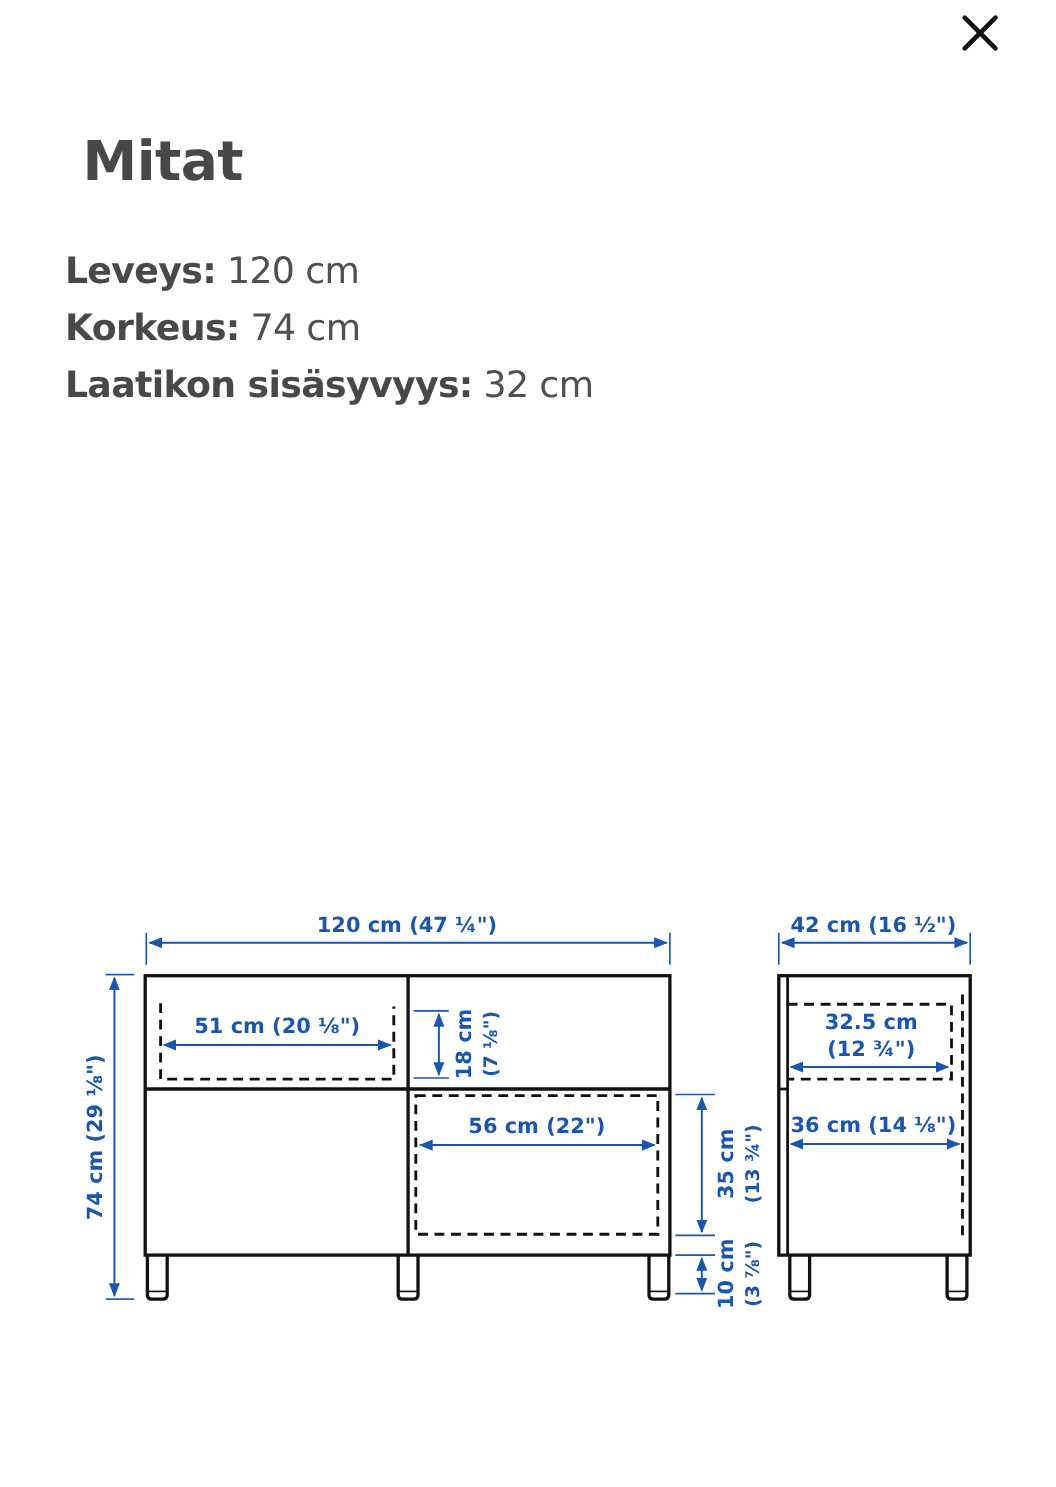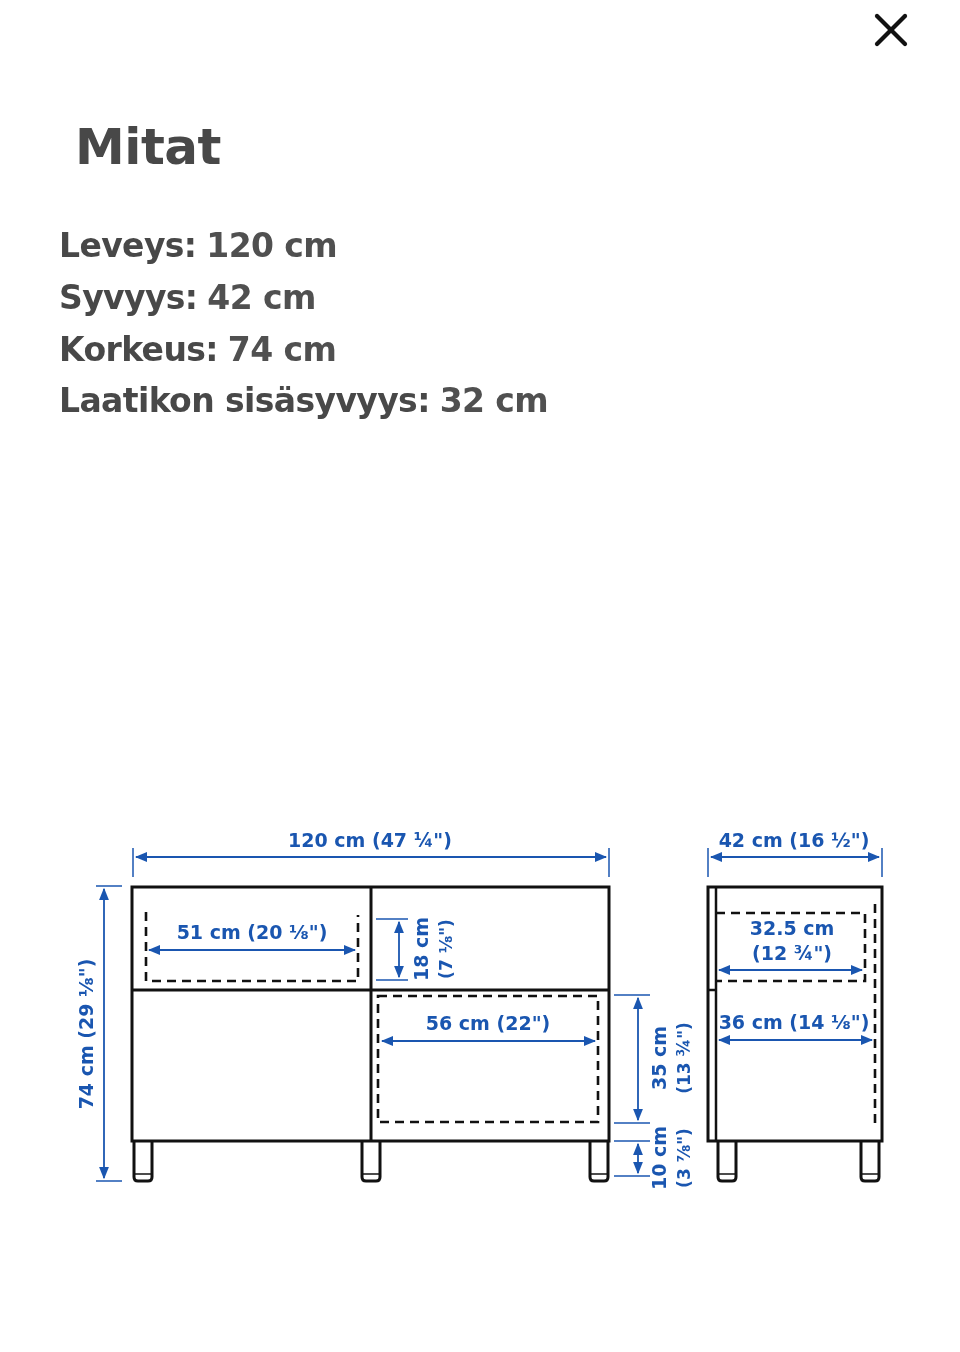--- a/index.html
+++ b/index.html
@@ -50,21 +50,21 @@
       line-height: 51.8px;
       height: 51.8px;
       white-space: nowrap;
       color: #484848;
       letter-spacing: -0.6px;
     }
     .spec-label {
       font-weight: bold;
     }
     .spec-value {
-      font-weight: bold;
+      font-weight: normal;
       color: #505050;
       text-align: center;
     }
     .diagram {
       position: absolute;
       left: 0;
       top: 800px;
       width: 960px;
       height: 420px;
     }
@@ -81,21 +81,20 @@
   <svg width="36" height="36" viewBox="0 0 36 36">
     <line x1="4" y1="4" x2="32" y2="32" stroke="#111" stroke-width="4.2" stroke-linecap="round"></line>
     <line x1="32" y1="4" x2="4" y2="32" stroke="#111" stroke-width="4.2" stroke-linecap="round"></line>
   </svg>
 </div>
 
 <h1 class="page-title">Mitat</h1>
 
 <ul class="spec-list">
   <li class="spec-row"><span class="spec-label">Leveys:</span> <span class="spec-value">120 cm</span></li>
-  <li class="spec-row"><span class="spec-label">Syvyys:</span> <span class="spec-value">42 cm</span></li>
   <li class="spec-row"><span class="spec-label">Korkeus:</span> <span class="spec-value">74 cm</span></li>
   <li class="spec-row"><span class="spec-label">Laatikon sisäsyvyys:</span> <span class="spec-value">32 cm</span></li>
 </ul>
 
 <div class="diagram">
   <svg width="960" height="420" viewBox="0 800 960 420">
     <defs>
       <marker id="arr" viewBox="0 0 10 10" refX="9" refY="5" markerWidth="7" markerHeight="7" orient="auto-start-reverse">
         <path d="M0,1 L10,5 L0,9 z" fill="#1a56b0"></path>
       </marker>

